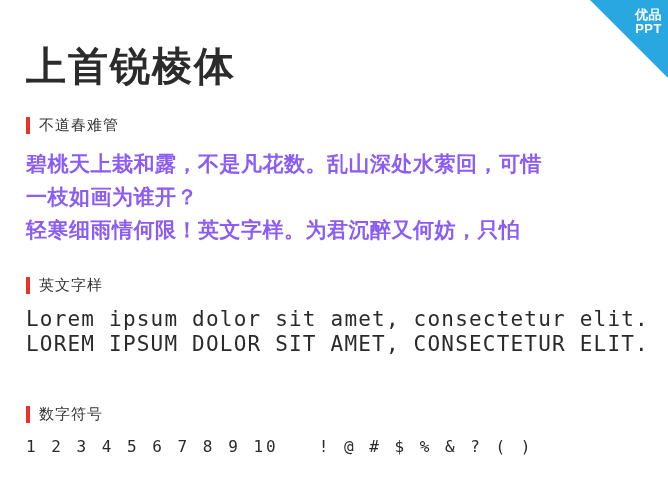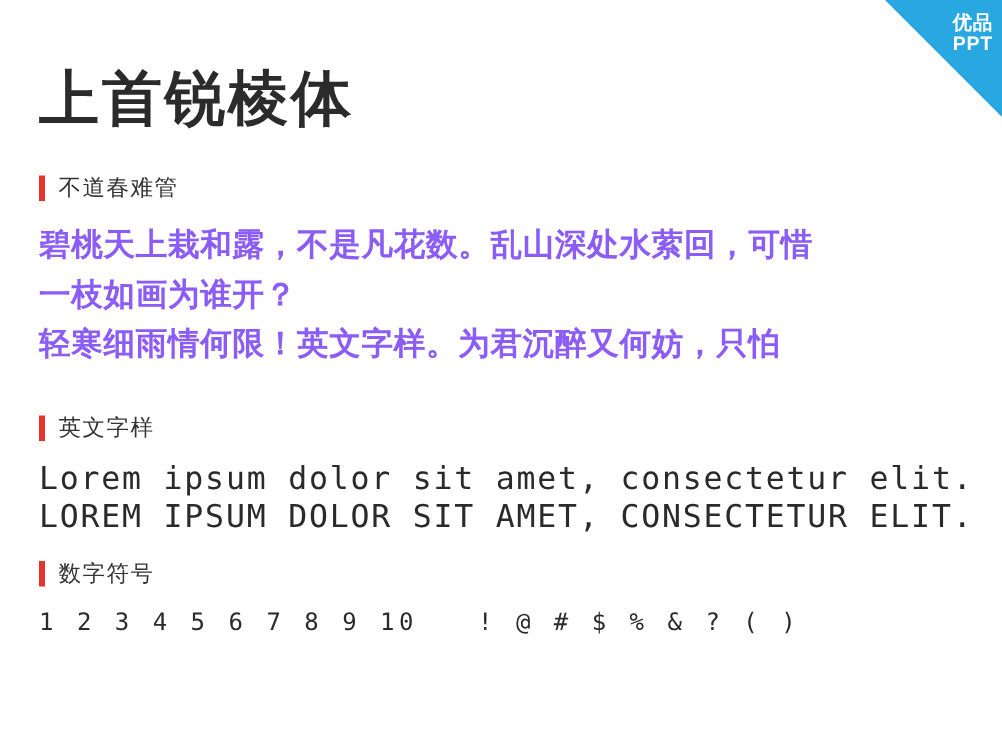--- a/index.html
+++ b/index.html
@@ -123,21 +123,21 @@
   .num-group {
     white-space: pre;
   }
   .sym-group {
     white-space: pre;
     margin-left: 40px;
   }
 
   .sec-cn { margin-top: 26px; }
   .sec-en { margin-top: 30px; }
-  .sec-num { margin-top: 16px; }
+  .sec-num { margin-top: 48px; }
 </style>
 </head>
 <body>
 
 <div class="page">
 
   <h1 class="title">上首锐棱体</h1>
 
   <div class="section sec-cn">
     <div class="section-head">

